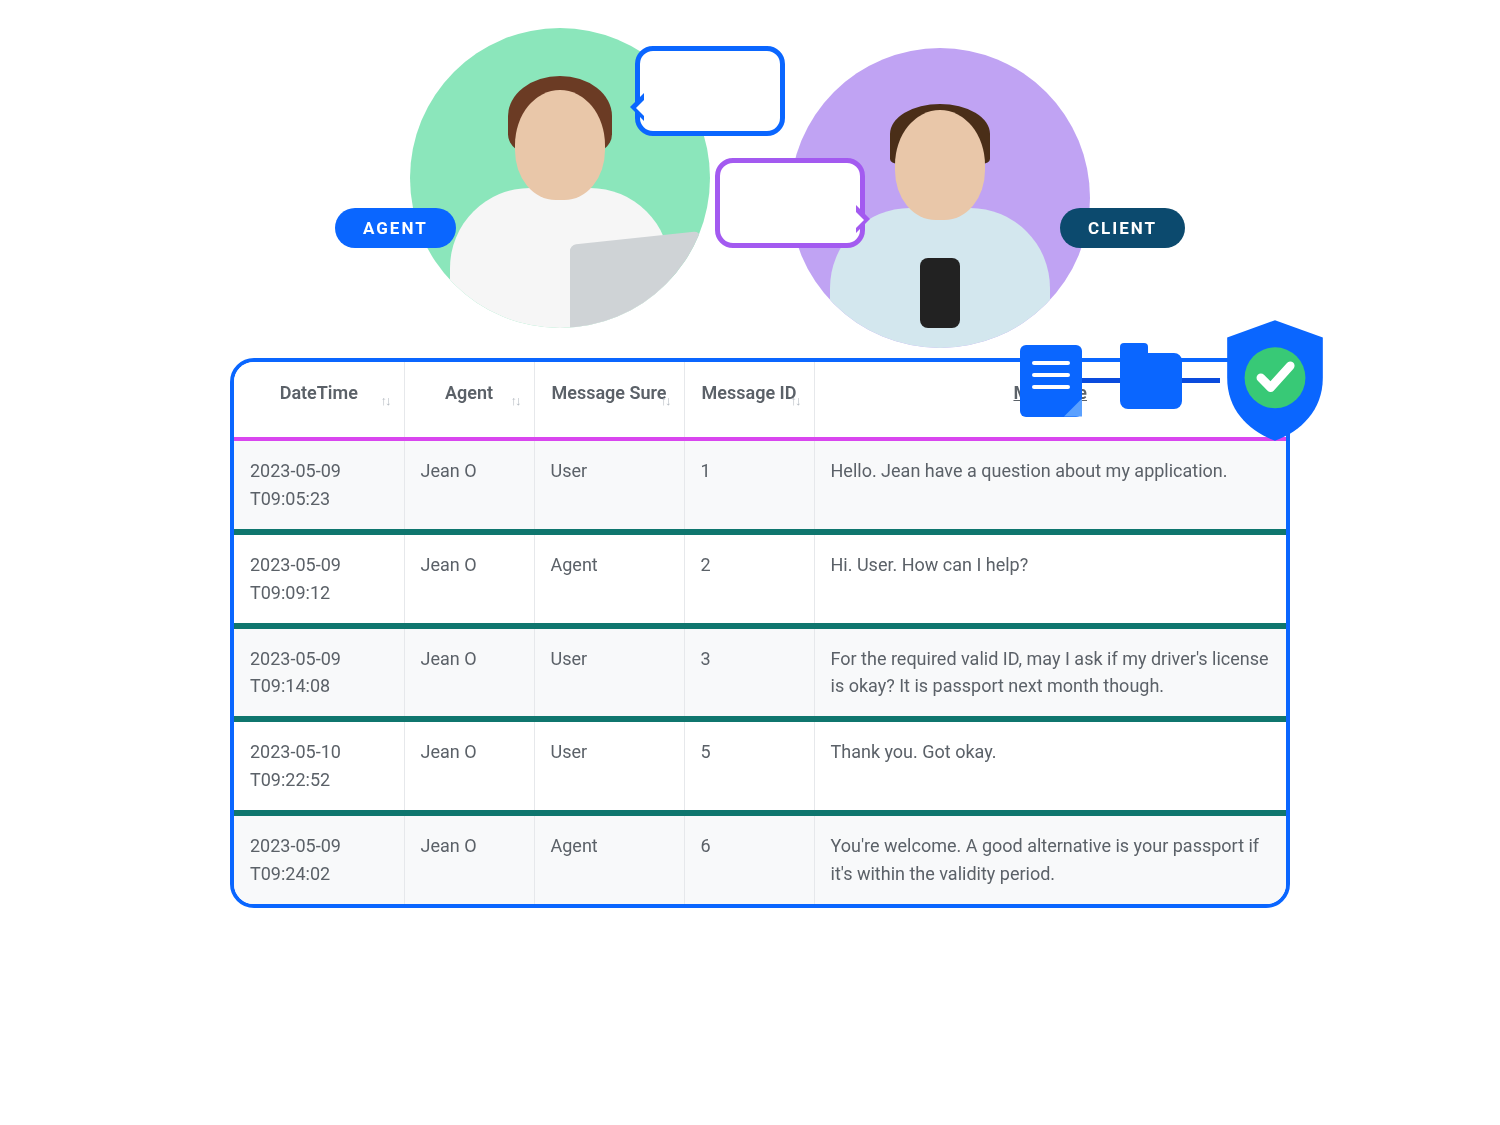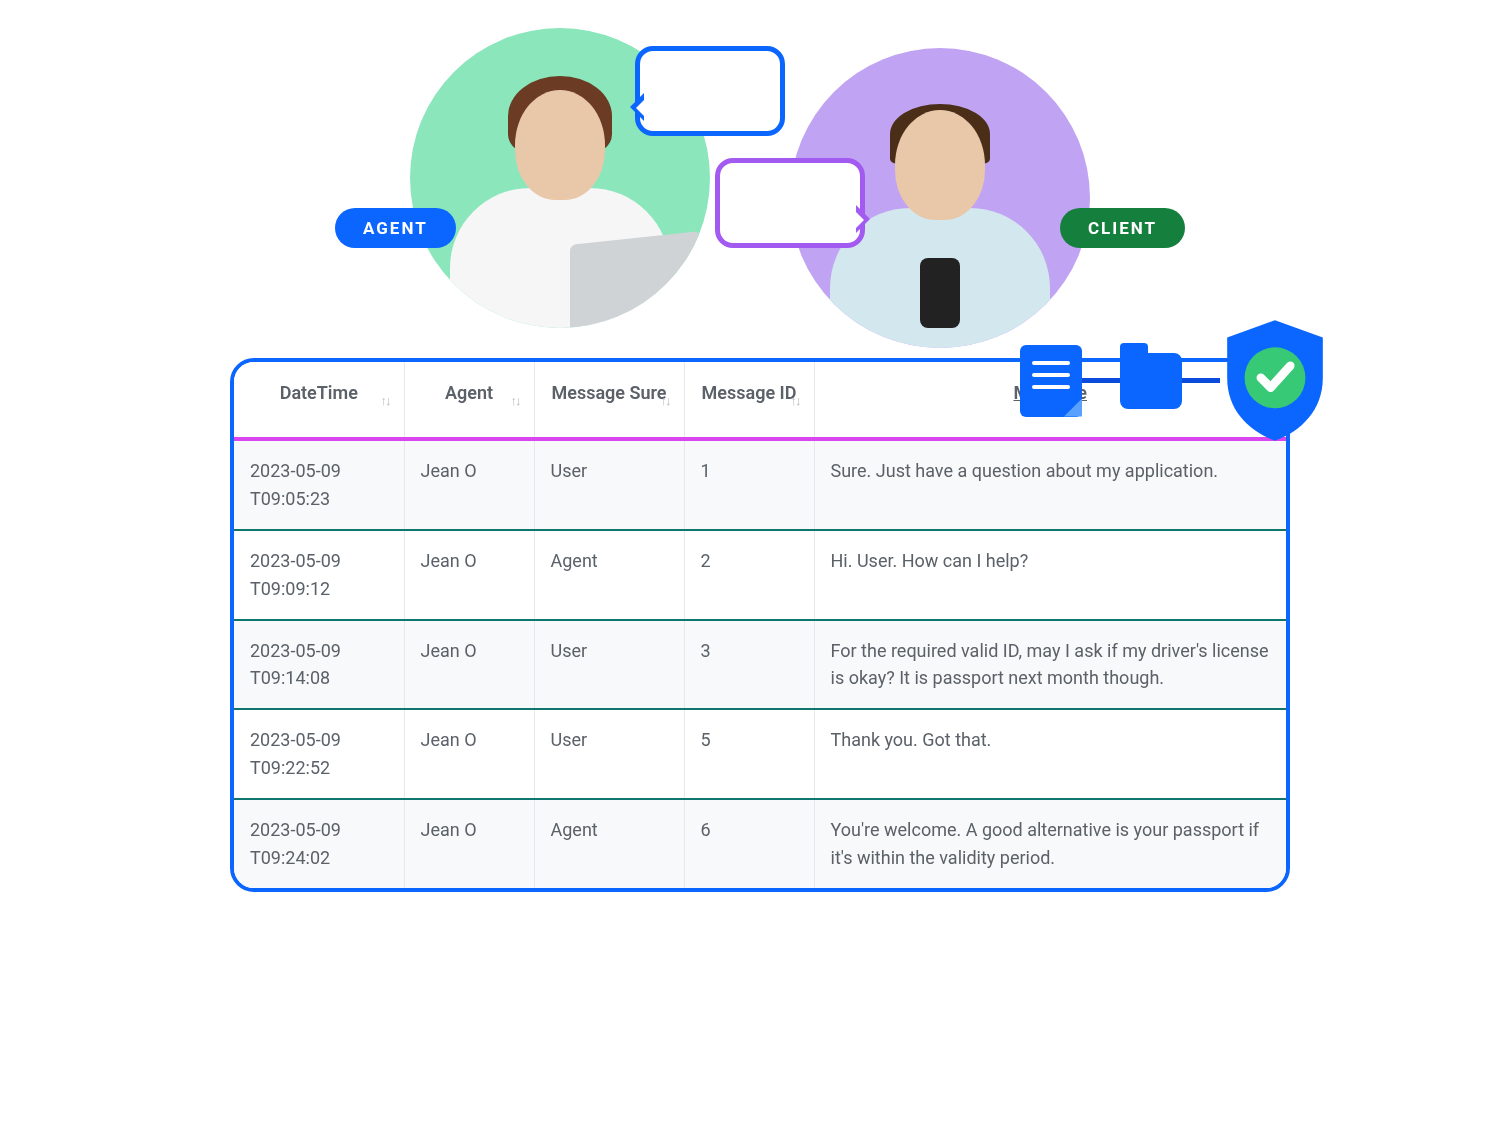--- a/index.html
+++ b/index.html
@@ -145,21 +145,21 @@
   .pill {
     position: absolute;
     padding: 10px 28px;
     border-radius: 999px;
     color: #fff;
     font-weight: 700;
     letter-spacing: 2px;
     font-size: 17px;
   }
   .pill.agent { background: #0a66ff; left: 225px; top: 200px; }
-  .pill.client { background: #15803d; left: 950px; top: 200px; }
+  .pill.client { background: #0c4a6e; left: 950px; top: 200px; }
 
   
   .icon-strip {
     position: absolute;
     right: 60px;
     top: 310px;
     display: flex;
     align-items: center;
     z-index: 5;
   }
@@ -233,21 +233,21 @@
     border-right: 1px solid #e6e8eb;
     border-bottom: 4px solid #d946ef;
     position: relative;
     vertical-align: top;
     background: #fff;
   }
   thead th:last-child { border-right: none; text-decoration: underline; }
   tbody td {
     padding: 16px;
     border-right: 1px solid #e6e8eb;
-    border-bottom: 2px solid #0f766e;
+    border-bottom: 6px solid #0f766e;
     vertical-align: top;
     line-height: 1.55;
   }
   tbody td:last-child { border-right: none; }
   tbody tr:nth-child(odd) td { background: #f8f9fa; }
   tbody tr:last-child td { border-bottom: none; }
   .sort-icon {
     position: absolute;
     right: 14px;
     top: 50%;
@@ -341,42 +341,42 @@
             <span>Message</span>
           </th>
         </tr>
       </thead>
       <tbody>
         <tr>
           <td>2023-05-09 T09:05:23</td>
           <td>Jean O</td>
           <td>User</td>
           <td>1</td>
-          <td>Sure. Just have a question about my application.</td>
+          <td>Hello. Jean have a question about my application.</td>
         </tr>
         <tr>
           <td>2023-05-09 T09:09:12</td>
           <td>Jean O</td>
           <td>Agent</td>
           <td>2</td>
           <td>Hi. User. How can I help?</td>
         </tr>
         <tr>
           <td>2023-05-09 T09:14:08</td>
           <td>Jean O</td>
           <td>User</td>
           <td>3</td>
           <td>For the required valid ID, may I ask if my driver's license is okay? It is passport next month though.</td>
         </tr>
         <tr>
-          <td>2023-05-09 T09:22:52</td>
+          <td>2023-05-10 T09:22:52</td>
           <td>Jean O</td>
           <td>User</td>
           <td>5</td>
-          <td>Thank you. Got that.</td>
+          <td>Thank you. Got okay.</td>
         </tr>
         <tr>
           <td>2023-05-09 T09:24:02</td>
           <td>Jean O</td>
           <td>Agent</td>
           <td>6</td>
           <td>You're welcome. A good alternative is your passport if it's within the validity period.</td>
         </tr>
       </tbody>
     </table>

